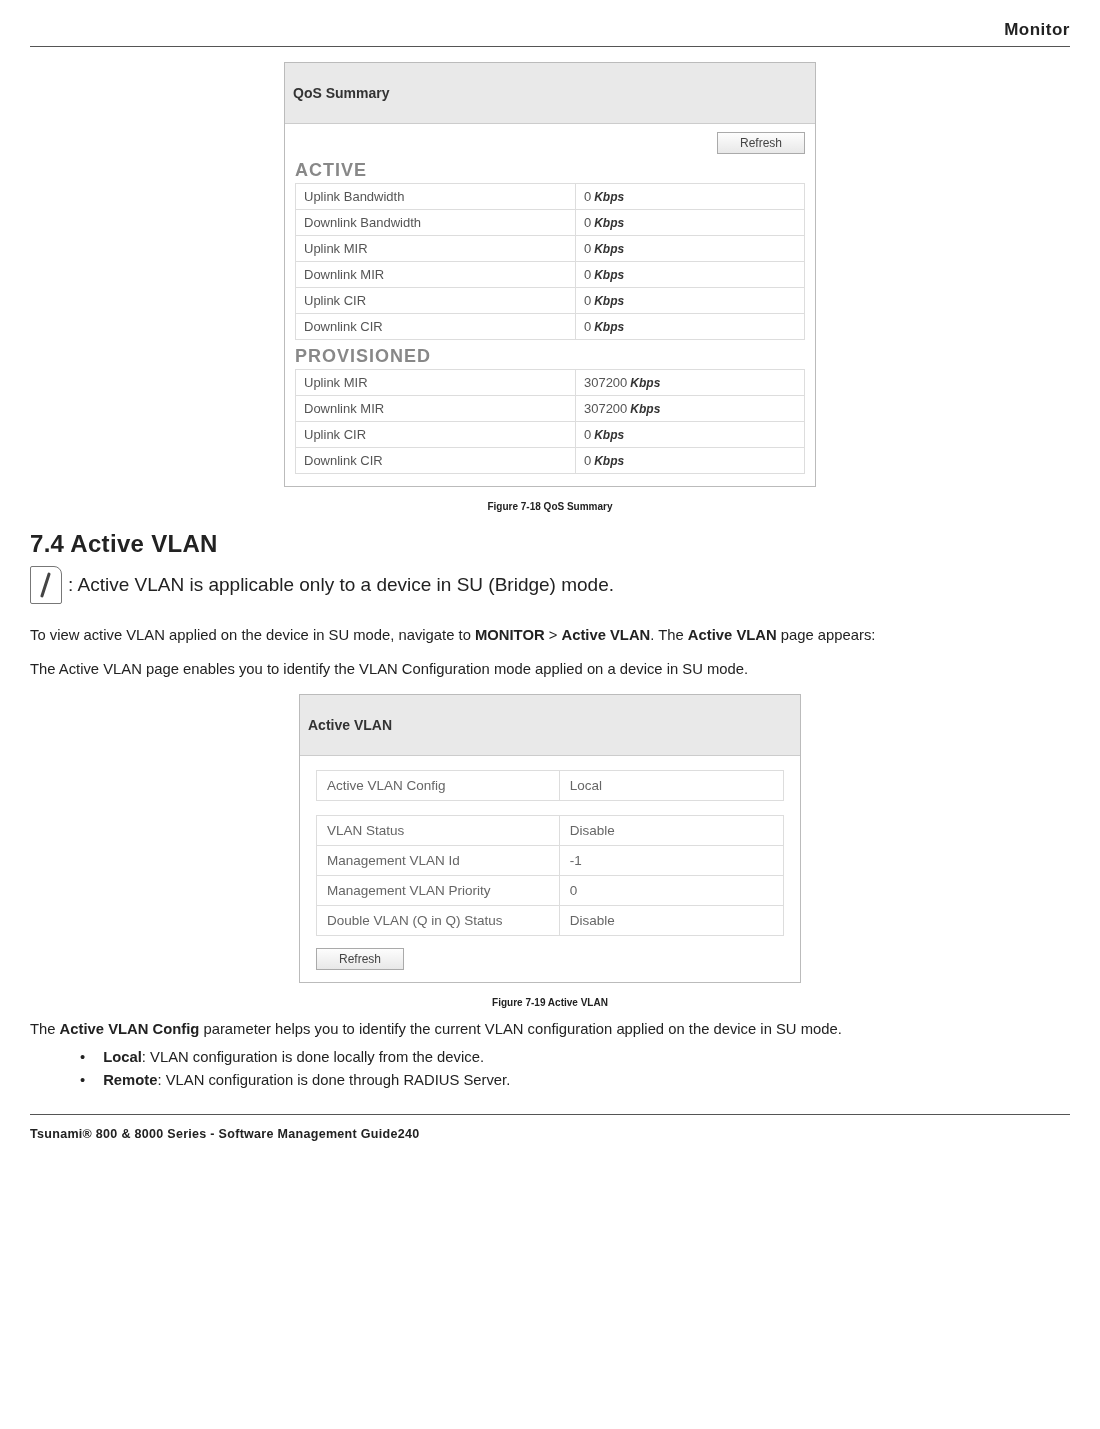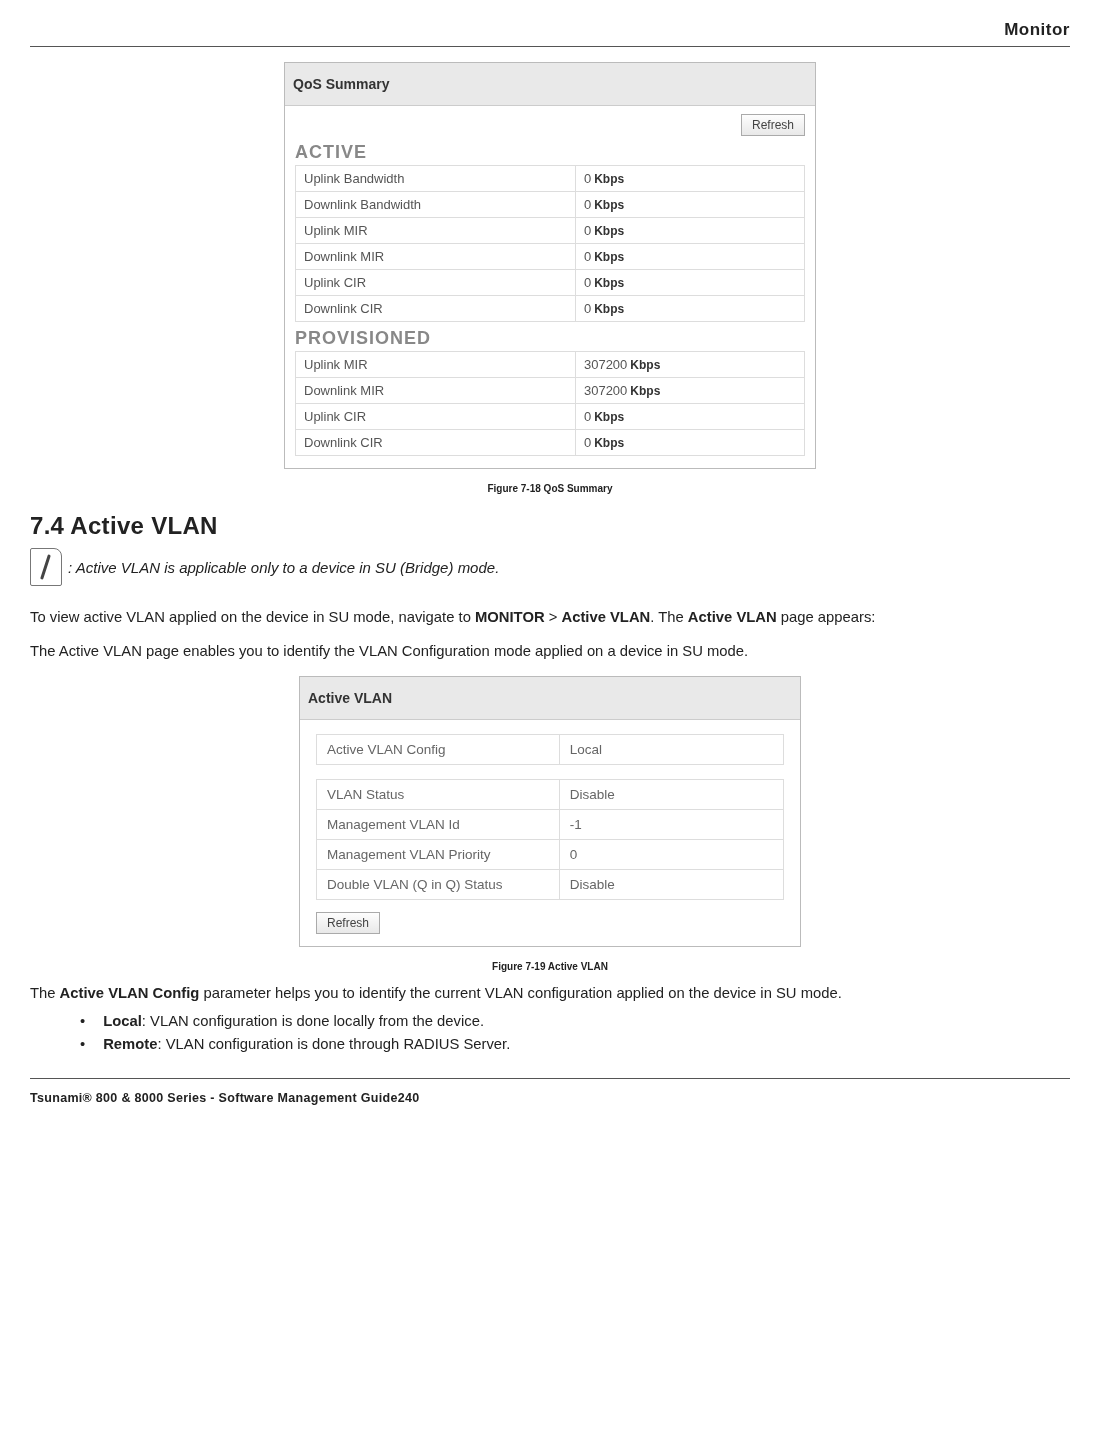--- a/index.html
+++ b/index.html
@@ -32,34 +32,34 @@
     border: 1px solid #bbb;
     width: 530px;
     margin: 0 auto;
     background: #fff;
     font-family: "Segoe UI", Arial, sans-serif;
     color: #555;
   }
   .panel-title {
     background: #e9e9e9;
     border-bottom: 1px solid #ccc;
-    padding: 13px 8px;
+    padding: 22px 8px;
     font-weight: bold;
     color: #333;
     font-size: 14px;
   }
   .panel-body {
     padding: 8px 10px 12px 10px;
   }
   .refresh-row { text-align: right; margin-bottom: 6px; }
   .btn {
     display: inline-block;
     border: 1px solid #aaa;
     background: linear-gradient(#fdfdfd, #e8e8e8);
-    padding: 3px 10px;
+    padding: 3px 22px;
     font-size: 12px;
     color: #444;
     cursor: pointer;
   }
   .section-label {
     font-weight: bold;
     color: #888;
     font-size: 18px;
     letter-spacing: 1px;
     margin: 4px 0 2px 0;
@@ -68,21 +68,21 @@
     width: 100%;
     border-collapse: collapse;
     font-size: 13px;
     color: #555;
   }
   table.datagrid td {
     border: 1px solid #ddd;
     padding: 5px 8px;
   }
   table.datagrid td:first-child { width: 55%; }
-  .unit { font-weight: bold; color: #333; margin-left: 3px; font-size: 12px;}
+  .unit { font-weight: bold; color: #333; margin-left: 3px; font-size: 12px; font-style: italic;}
   .fig-caption {
     text-align: center;
     font-weight: bold;
     font-size: 10px;
     margin: 14px 0 12px 0;
   }
   .body-text {
     font-size: 14.8px;
     line-height: 1.35;
     text-align: justify;
@@ -109,21 +109,21 @@
   }
   .note-icon::after {
     content: "";
     position: absolute;
     top: 5px; left: 13px;
     width: 3px; height: 26px;
     background: #444;
     transform: rotate(18deg);
     border-radius: 2px;
   }
-  .note-text { font-style: italic; font-size: 15px; }
+  .note-text { font-size: 19px; }
   .panel2 {
     border: 1px solid #bbb;
     width: 500px;
     margin: 0 auto;
     background: #fff;
     color: #555;
   }
   .panel2-body { padding: 14px 16px 12px 16px; }
   table.grid2 { width: 100%; border-collapse: collapse; font-size: 13.5px; color:#666; }
   table.grid2 td { border: 1px solid #ddd; padding: 7px 10px; }

